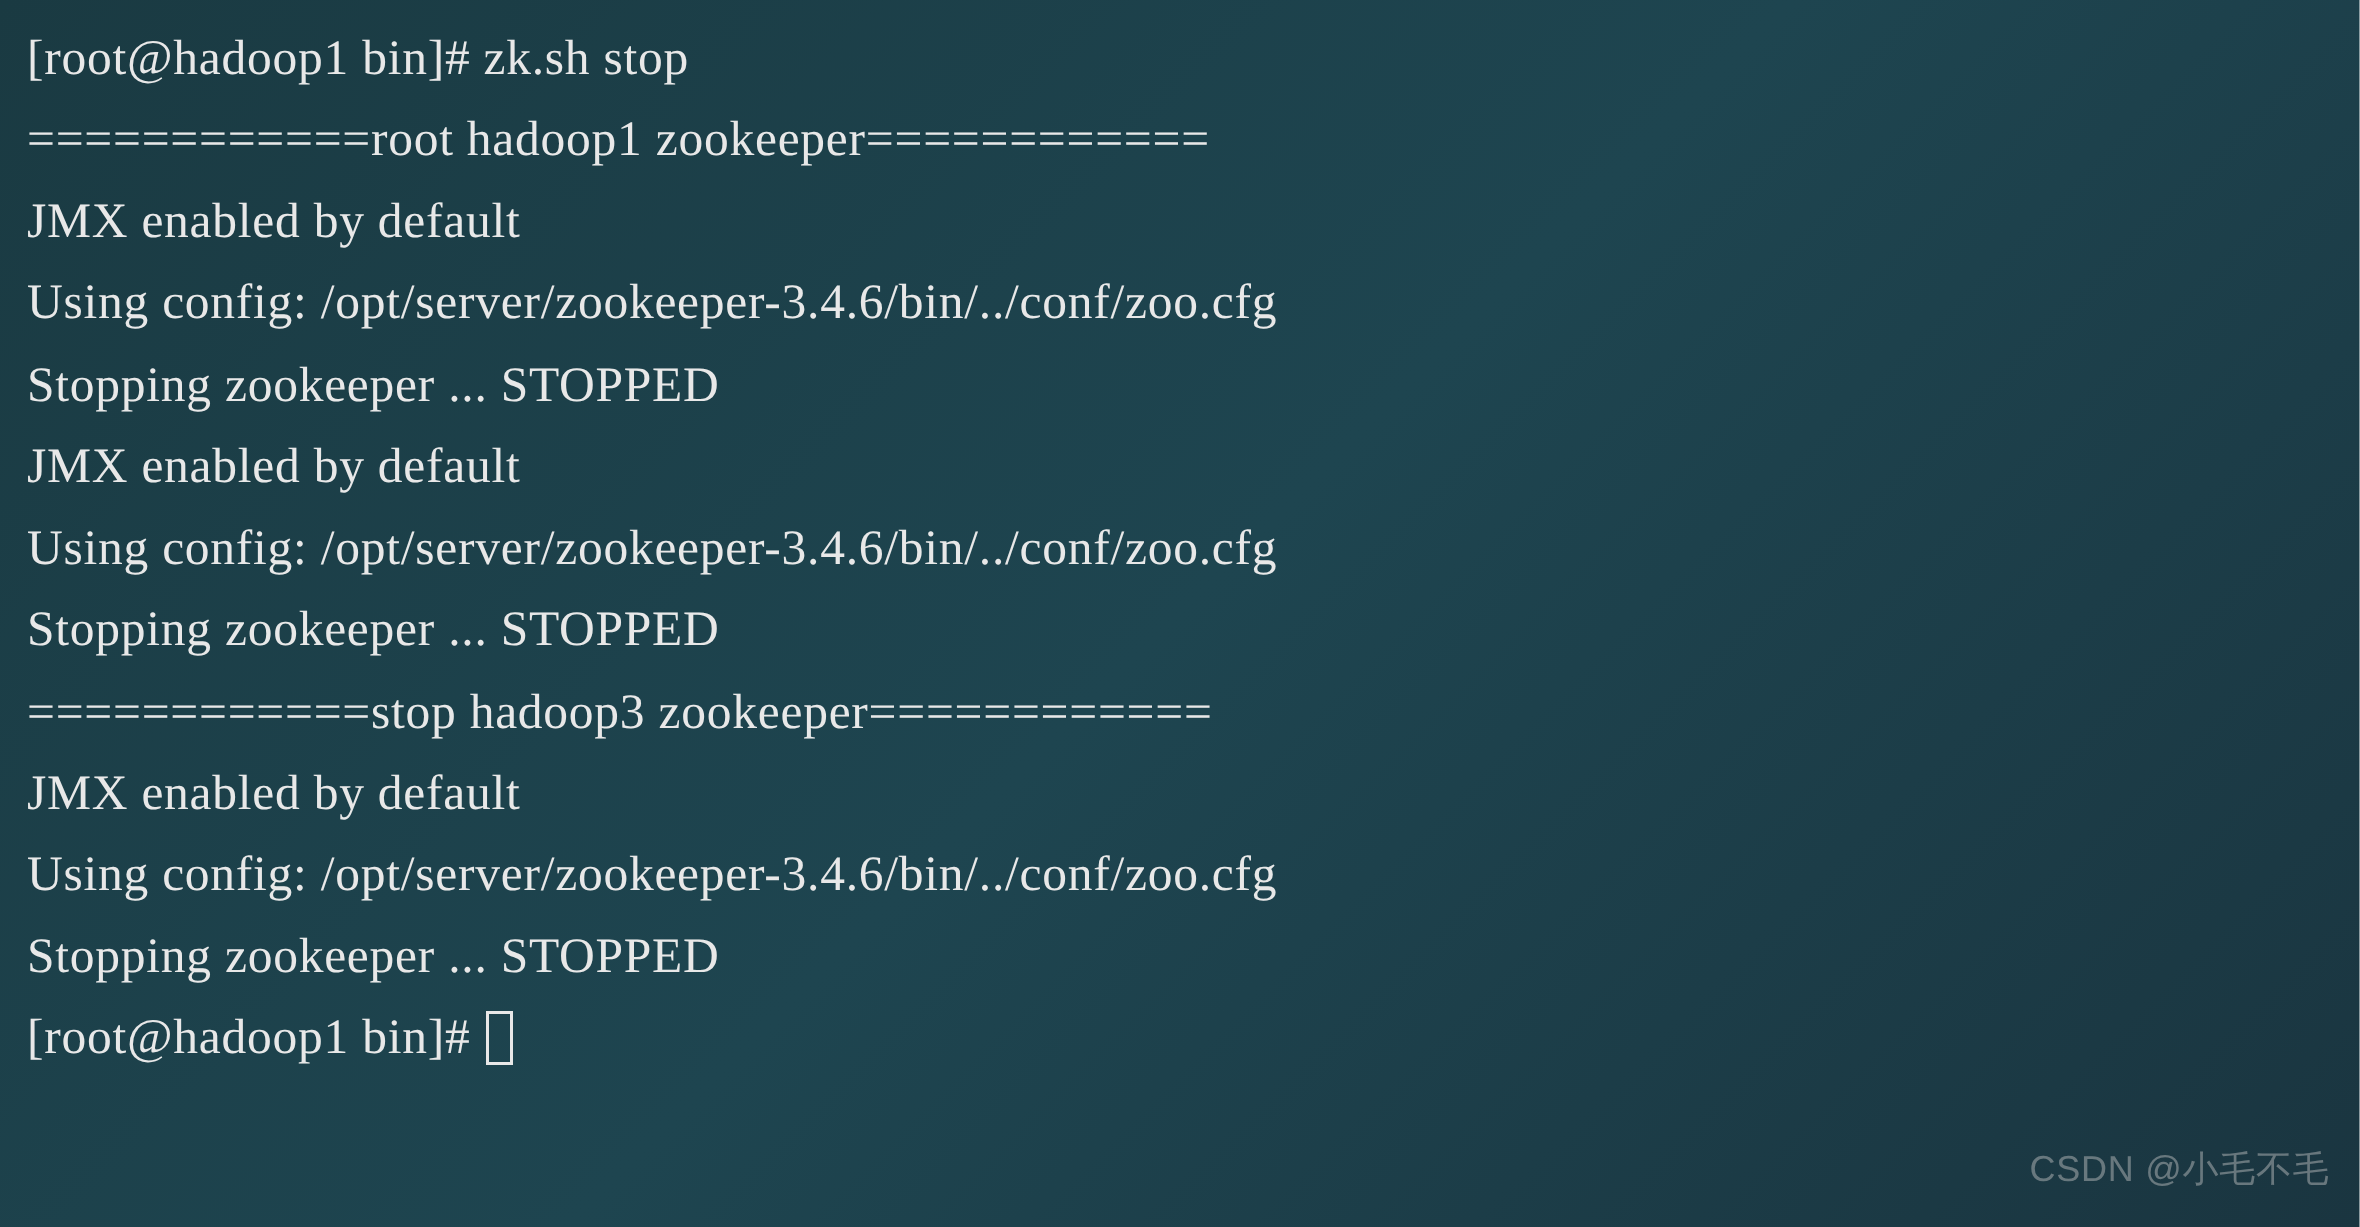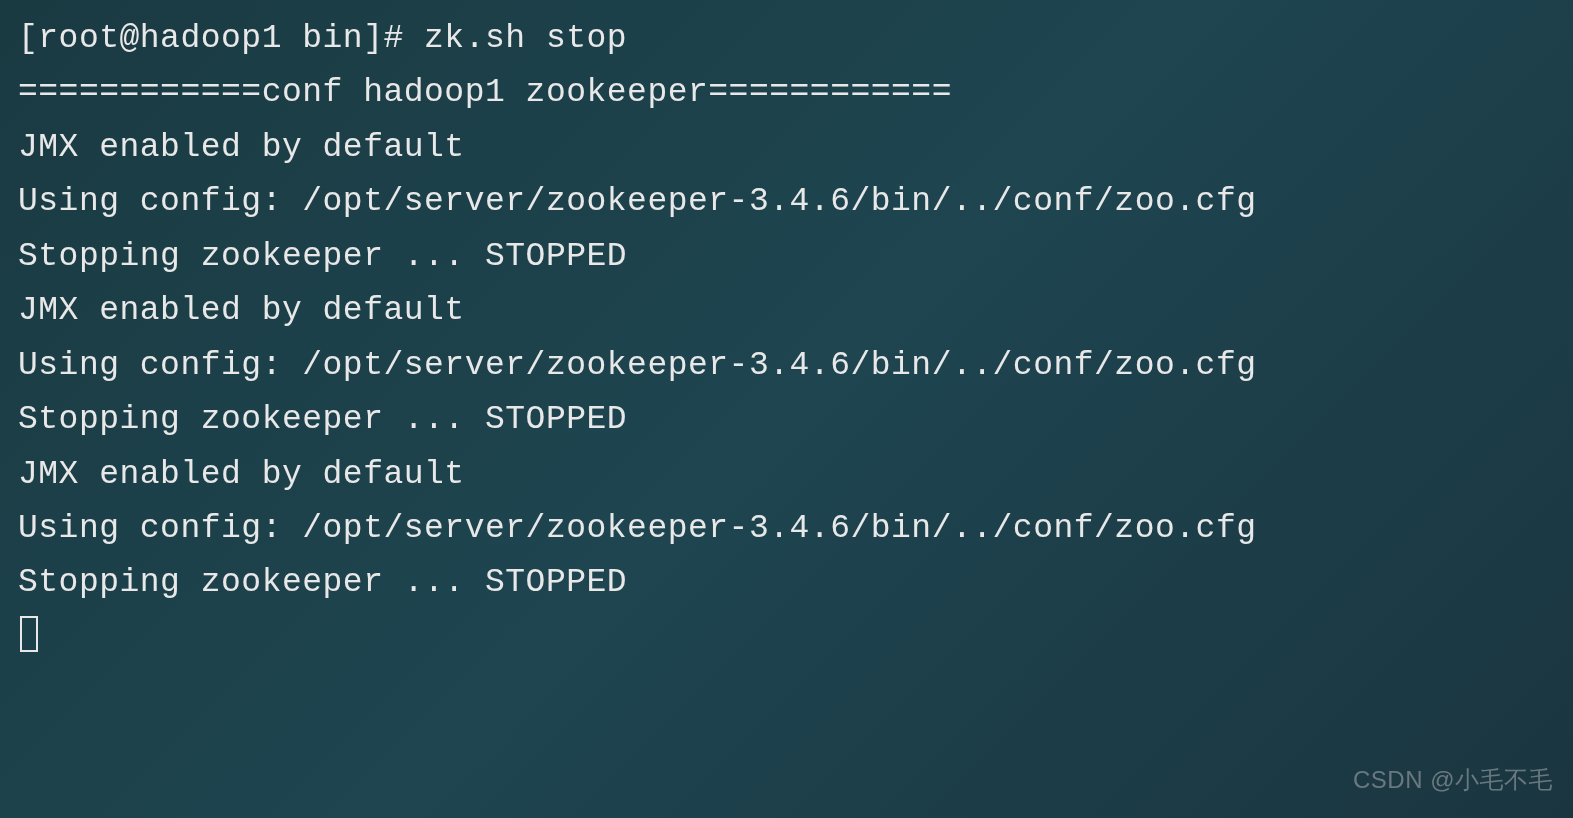--- a/index.html
+++ b/index.html
@@ -16,20 +16,21 @@
       color: #e8e8e8;
       padding: 12px 18px;
       line-height: 1.65;
       position: relative;
       overflow: hidden;
       font-weight: normal;
     }
     .terminal-line {
       white-space: pre;
       letter-spacing: 0.5px;
+      font-family: Liberation Serif, serif;
     }
     .cursor {
       display: inline-block;
       width: 18px;
       height: 36px;
       border: 2px solid #e8e8e8;
       vertical-align: middle;
       margin-left: 2px;
       position: relative;
       top: -3px;
@@ -42,26 +43,27 @@
       color: rgba(200, 200, 200, 0.45);
       font-family: Arial, sans-serif;
       letter-spacing: 0.5px;
     }
   </style>
 </head>
 <body>
 
 <div>
   <div class="terminal-line">[root@hadoop1 bin]# zk.sh stop</div>
-  <div class="terminal-line">============conf hadoop1 zookeeper============</div>
+  <div class="terminal-line">============root hadoop1 zookeeper============</div>
   <div class="terminal-line">JMX enabled by default</div>
   <div class="terminal-line">Using config: /opt/server/zookeeper-3.4.6/bin/../conf/zoo.cfg</div>
   <div class="terminal-line">Stopping zookeeper ... STOPPED</div>
   <div class="terminal-line">JMX enabled by default</div>
   <div class="terminal-line">Using config: /opt/server/zookeeper-3.4.6/bin/../conf/zoo.cfg</div>
   <div class="terminal-line">Stopping zookeeper ... STOPPED</div>
+  <div class="terminal-line">============stop hadoop3 zookeeper============</div>
   <div class="terminal-line">JMX enabled by default</div>
   <div class="terminal-line">Using config: /opt/server/zookeeper-3.4.6/bin/../conf/zoo.cfg</div>
   <div class="terminal-line">Stopping zookeeper ... STOPPED</div>
-  <div class="terminal-line"><span class="cursor"></span></div>
+  <div class="terminal-line"><span>[root@hadoop1 bin]# </span><span class="cursor"></span></div>
 </div>
 
 <div class="watermark">CSDN @小毛不毛</div>
 
 </body></html>

